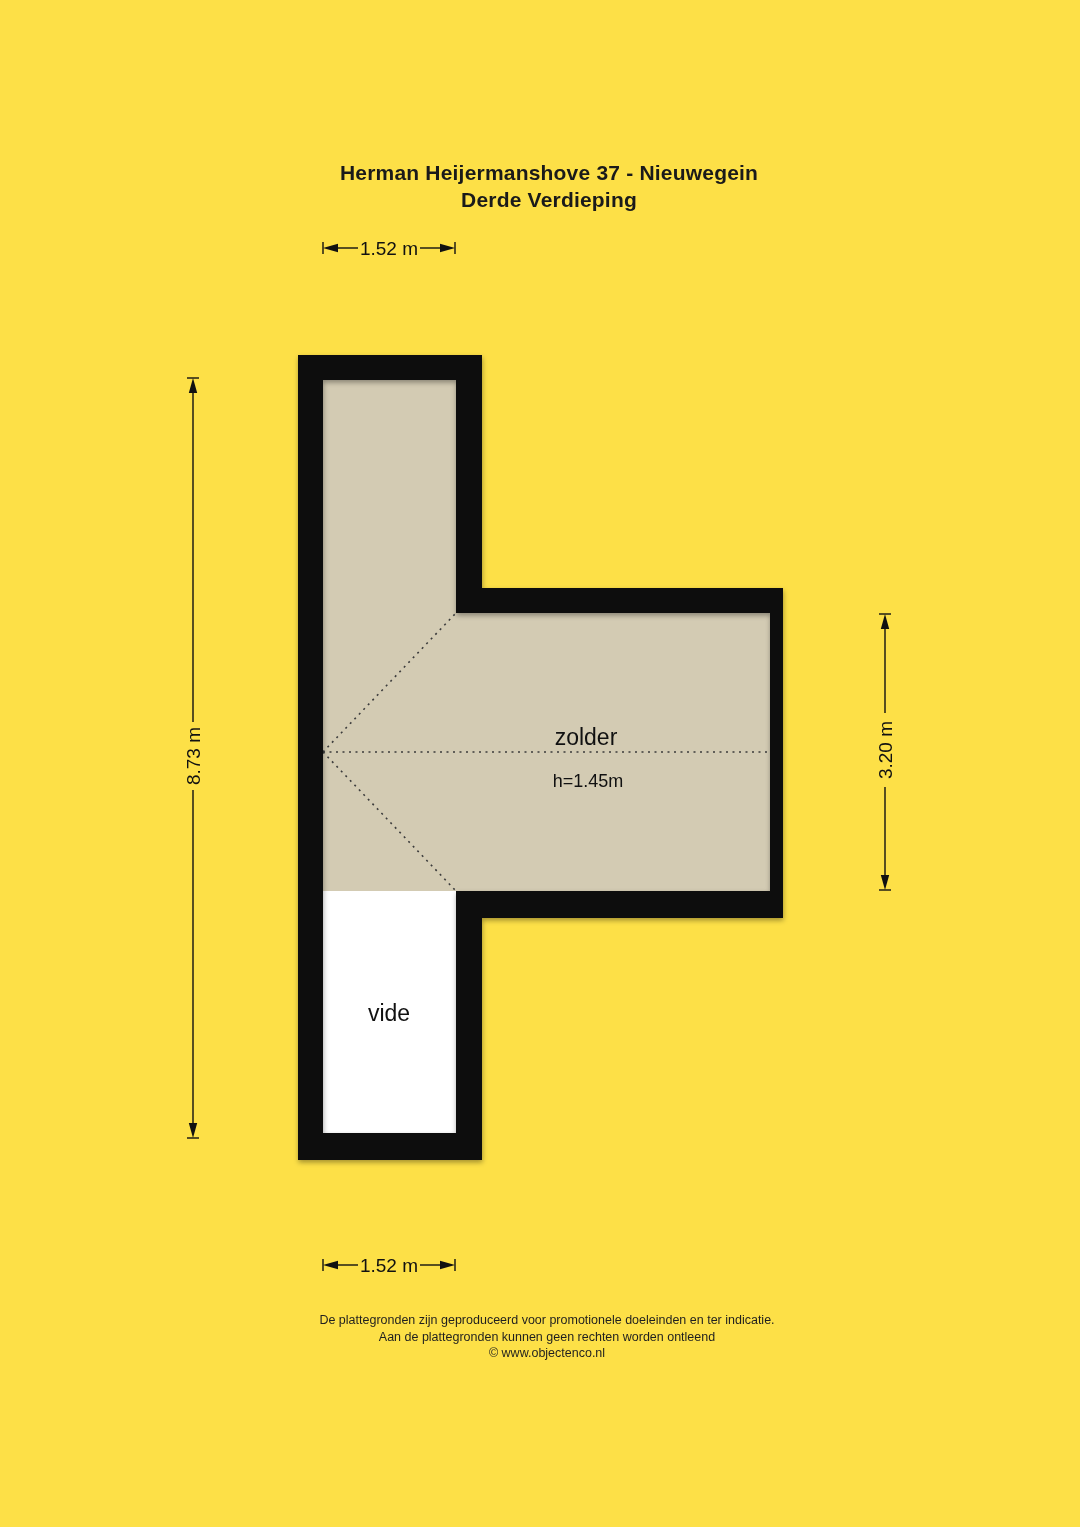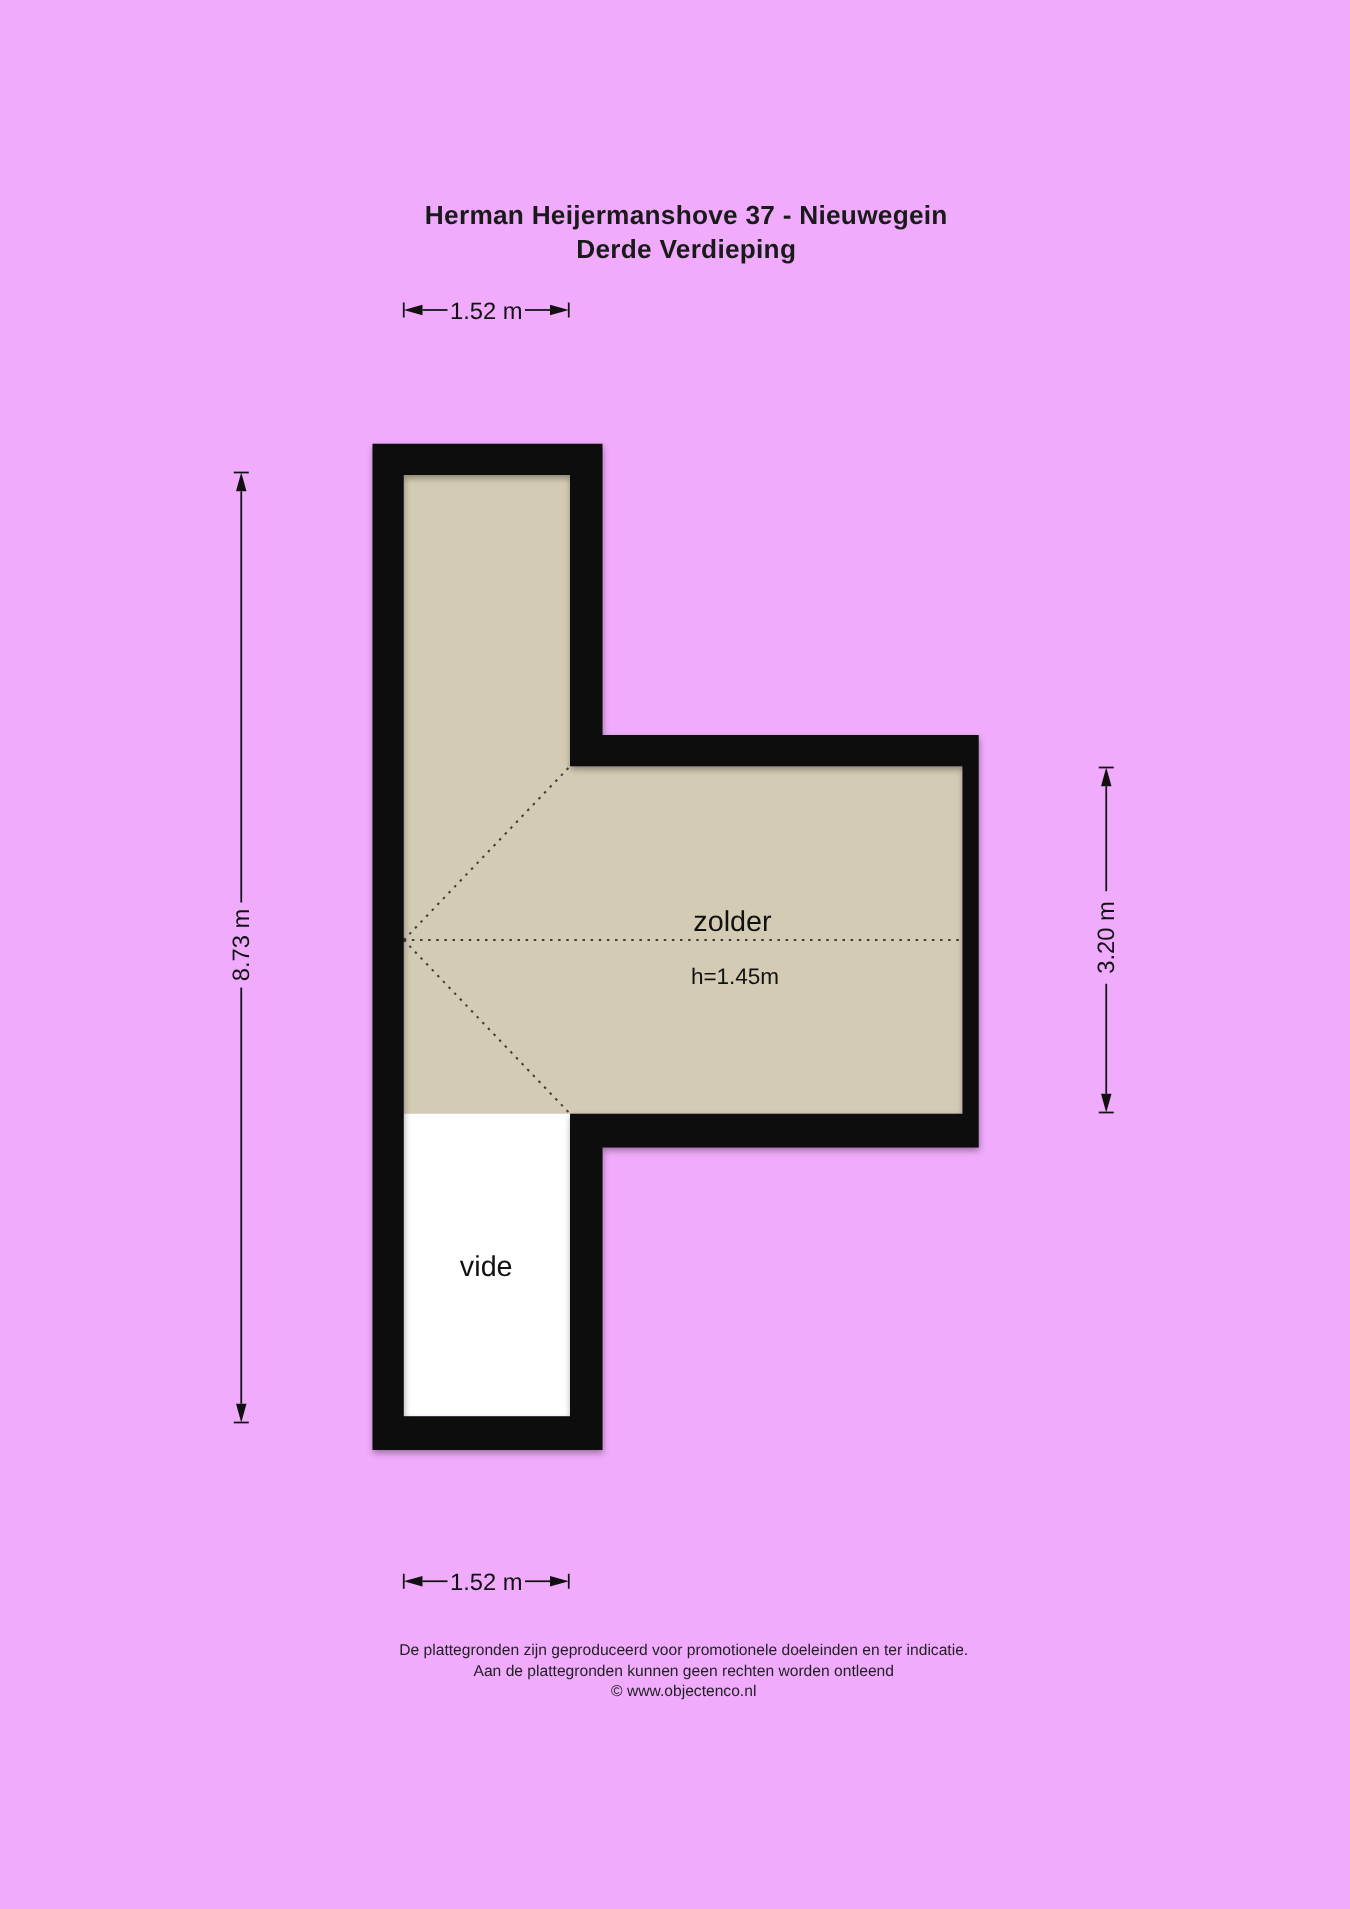--- a/index.html
+++ b/index.html
@@ -5,21 +5,21 @@
   html, body {
     margin: 0;
     padding: 0;
     background: #ffffff;
     font-family: "Liberation Sans", sans-serif;
   }
   .page {
     position: relative;
     width: 1080px;
     height: 1527px;
-    background: #f0abfc;
+    background: #fde047;
     overflow: hidden;
   }
   .title-block {
     position: absolute;
     top: 159px;
     left: 0;
     width: 1080px;
     text-align: center;
     transform: translateX(9px);
     color: #1a1a1a;

